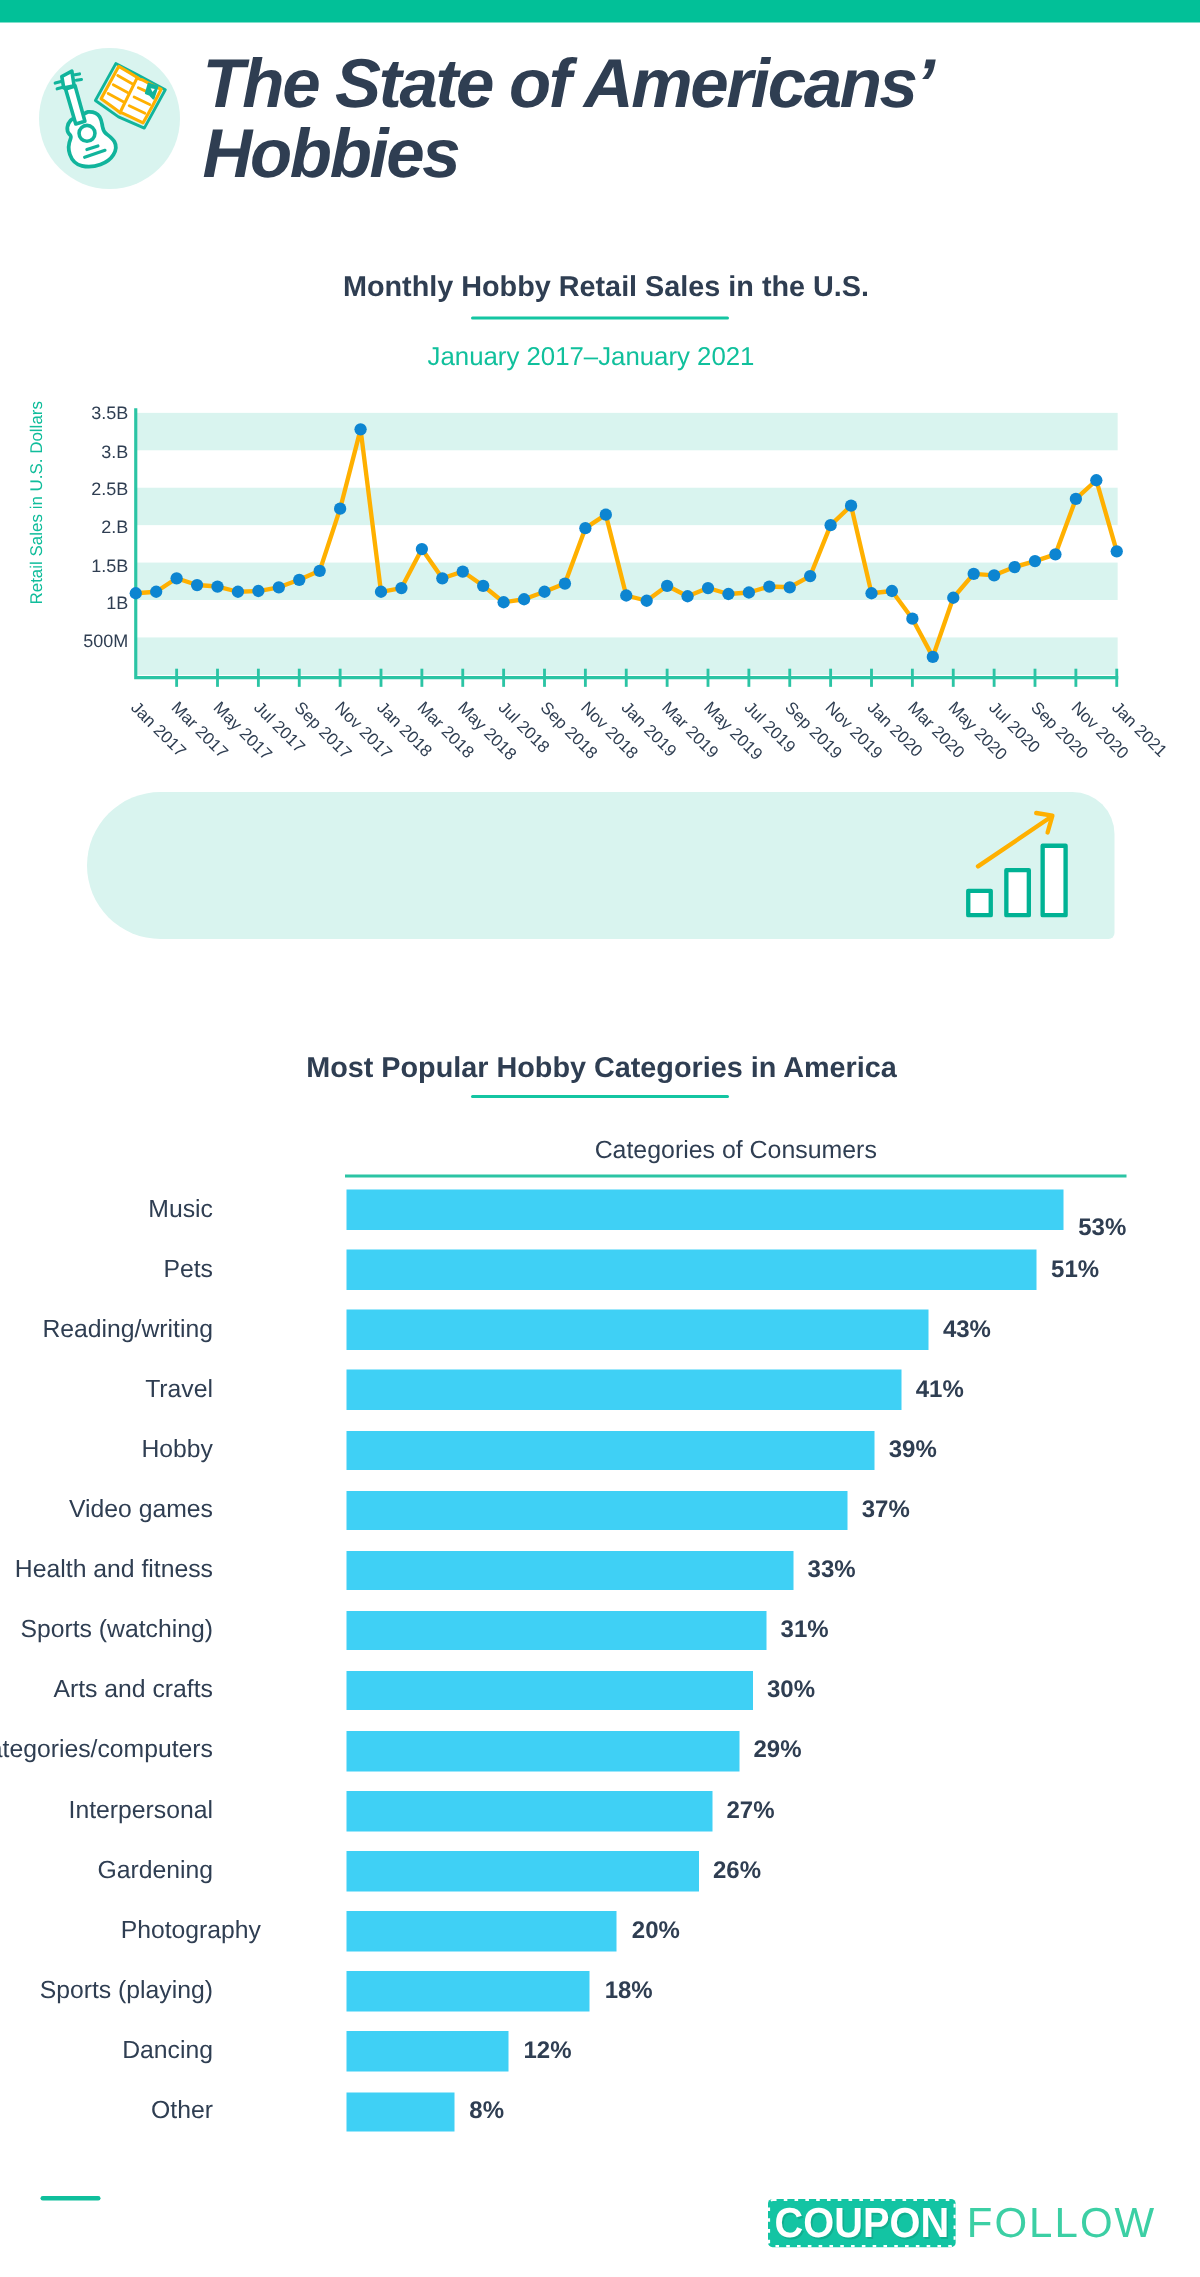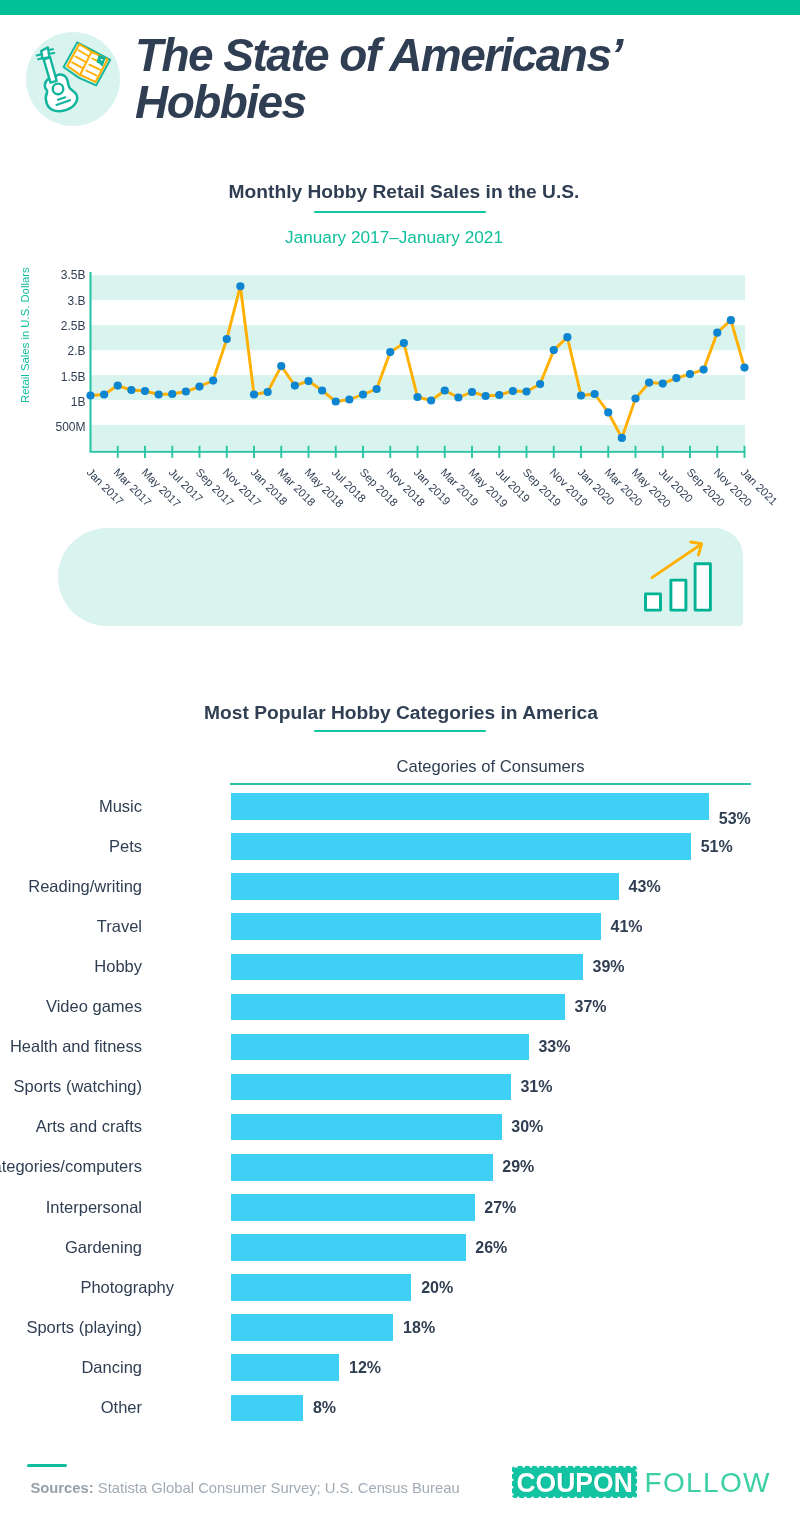--- a/index.html
+++ b/index.html
@@ -292,21 +292,20 @@
 <div class="brow-label" style="top:1357.9px;right:582.0px">Dancing</div>
 <div class="bbar" style="top:1354.4px;width:108.2px;height:26.7px"></div>
 <div class="bval" style="top:1358.9px;left:349.0px">12%</div>
 </div>
 <div>
 <div class="brow-label" style="top:1398.0px;right:582.0px">Other</div>
 <div class="bbar" style="top:1394.5px;width:72.1px;height:26.7px"></div>
 <div class="bval" style="top:1399.0px;left:312.9px">8%</div>
 </div>
 <div class="fline"></div>
-<div class="fsrc"><b>Sources:</b> <span>Statista Global Consumer Survey; U.S. Census Bureau</span></div>
 <div class="logo">
 <svg width="262" height="33" viewBox="0 0 262 33">
  <rect x="0" y="0" width="125.1" height="32.1" rx="3" fill="#13c4a3"></rect>
  <rect x="0.7" y="0.7" width="123.7" height="30.7" rx="2.6" fill="none" stroke="#ffffff" stroke-width="1.4" stroke-dasharray="2.4 4.8"></rect>
  <text x="5.5" y="26.4" font-family="Liberation Sans, sans-serif" font-size="28" font-weight="bold" fill="#0f9e80" textLength="116.4" lengthAdjust="spacingAndGlyphs" opacity="0.55">COUPON</text>
  <text x="4.4" y="25.6" font-family="Liberation Sans, sans-serif" font-size="28" font-weight="bold" fill="#ffffff" textLength="116.4" lengthAdjust="spacingAndGlyphs">COUPON</text>
  <text x="132.5" y="25.6" font-family="Liberation Sans, sans-serif" font-size="28" font-weight="normal" fill="#3ccfa4" textLength="125" lengthAdjust="spacing">FOLLOW</text>
 </svg></div>
 </div>
 

